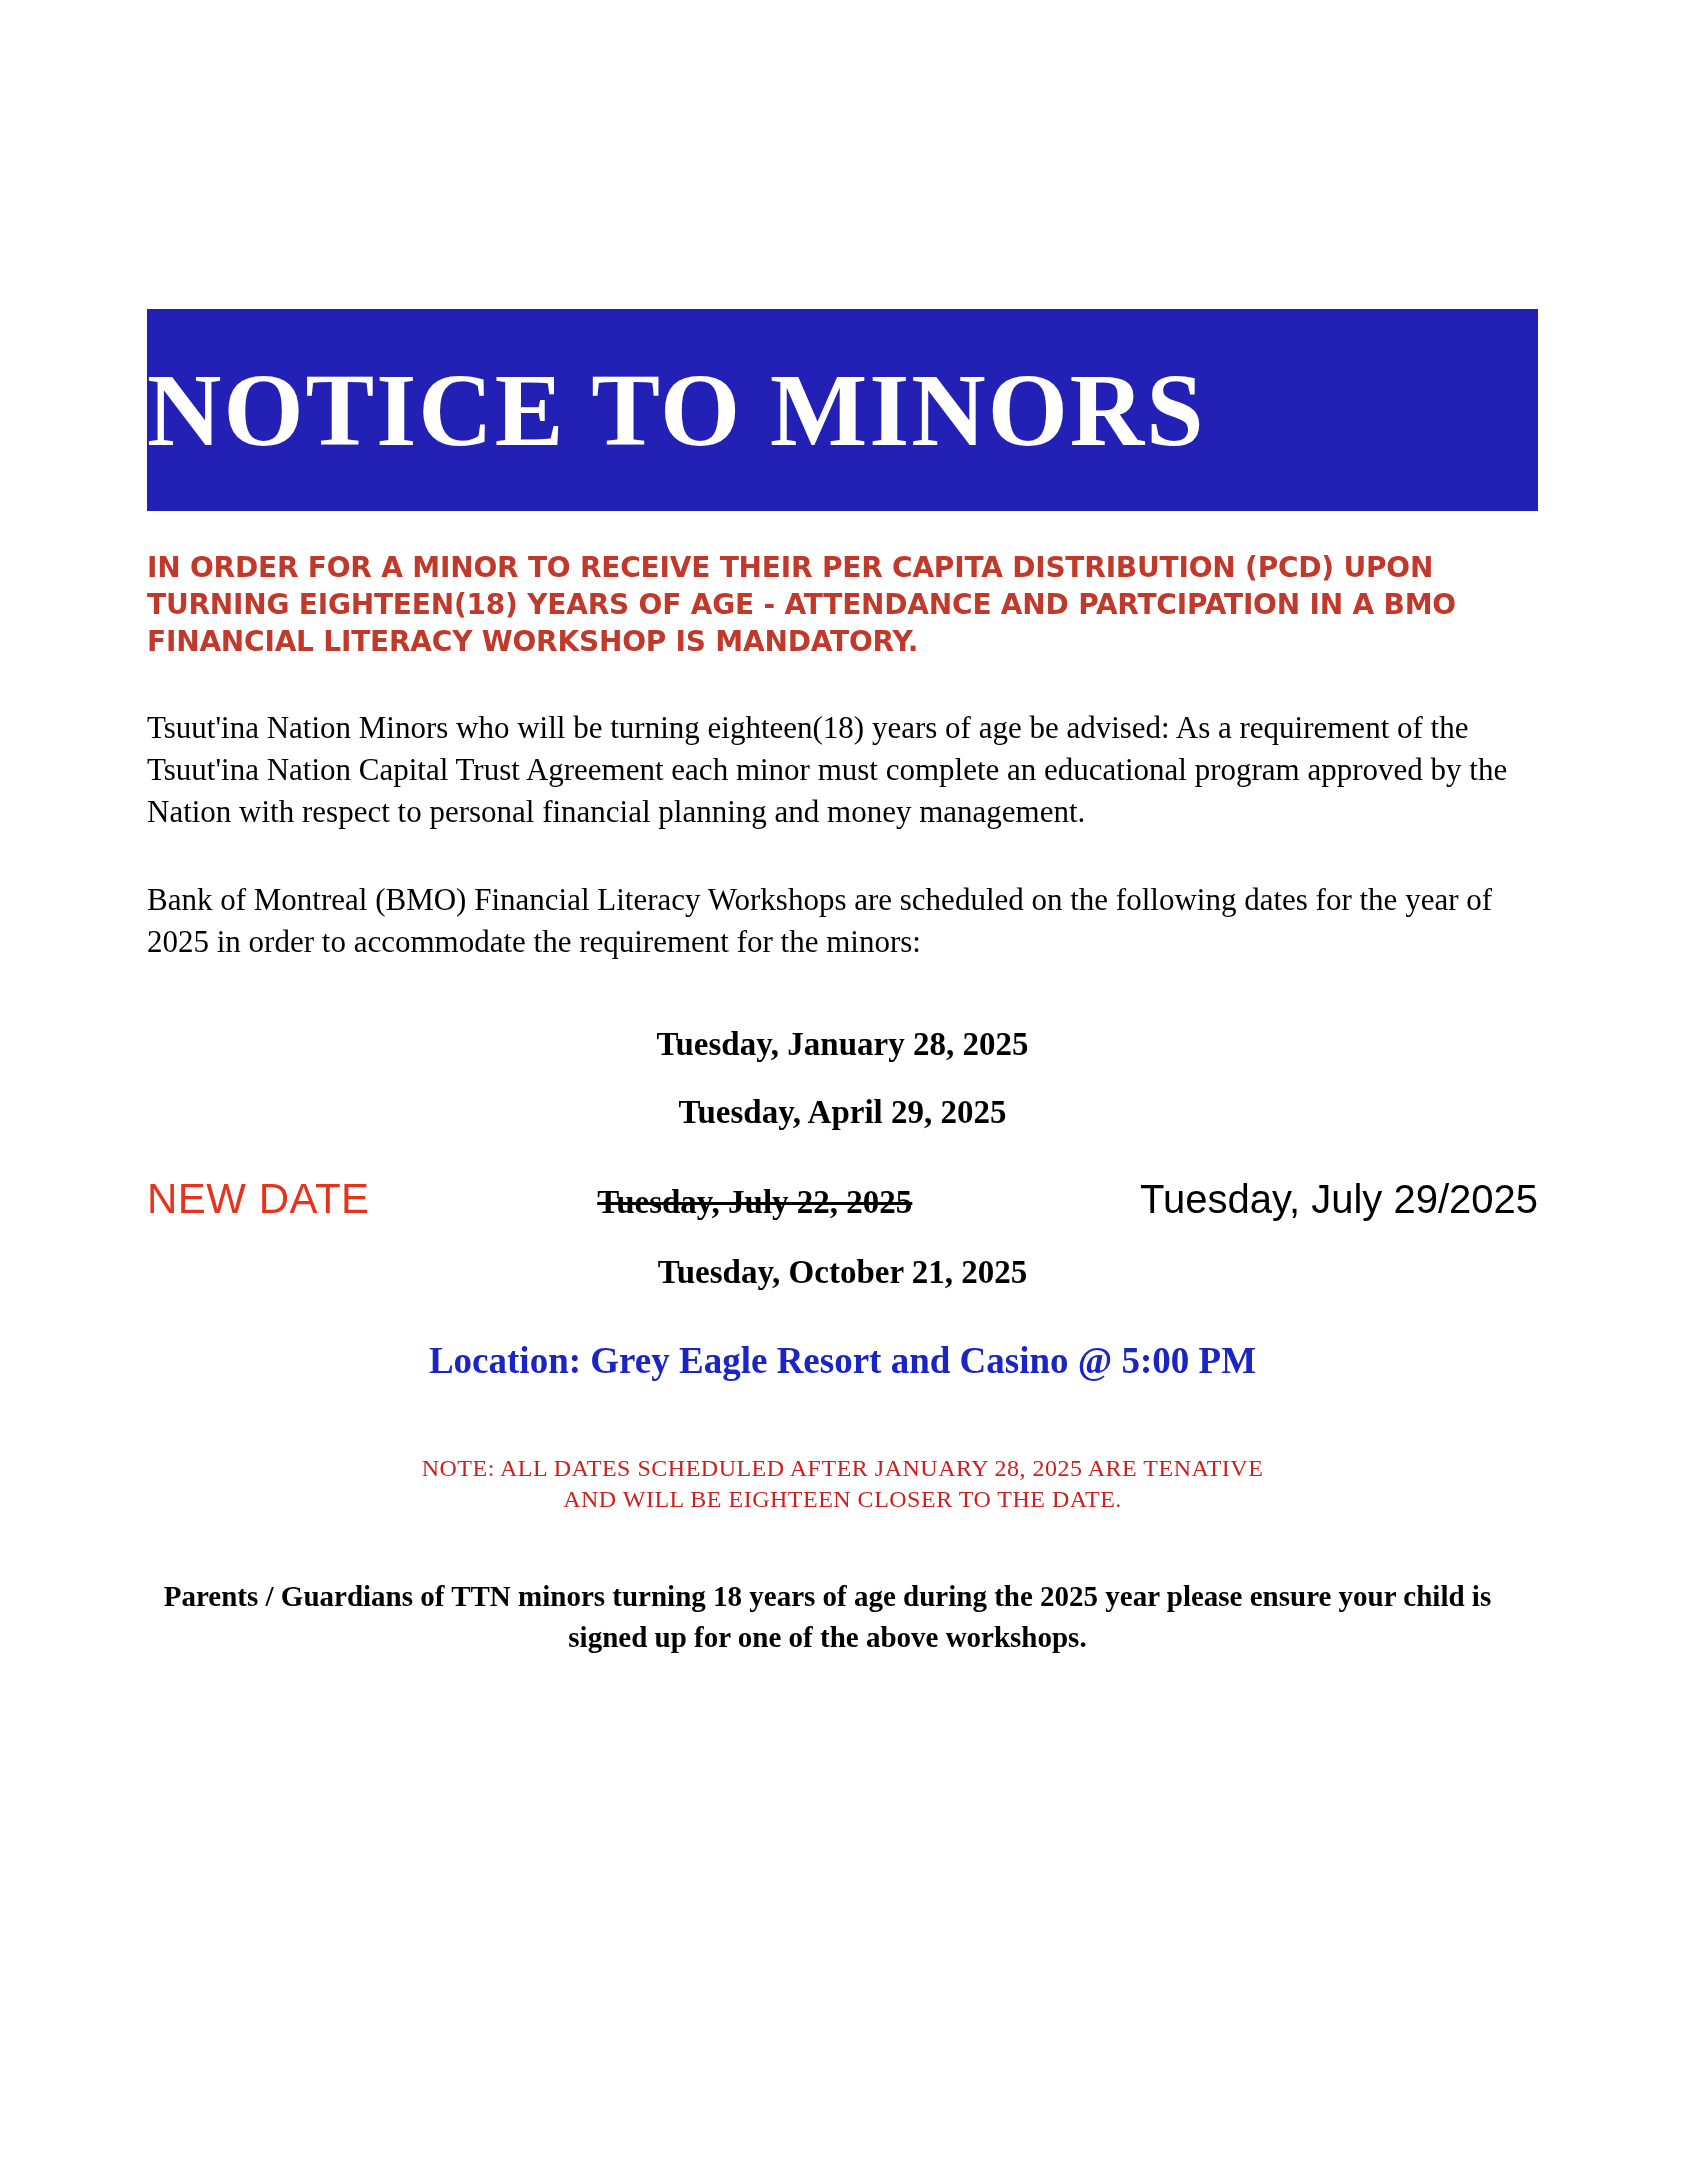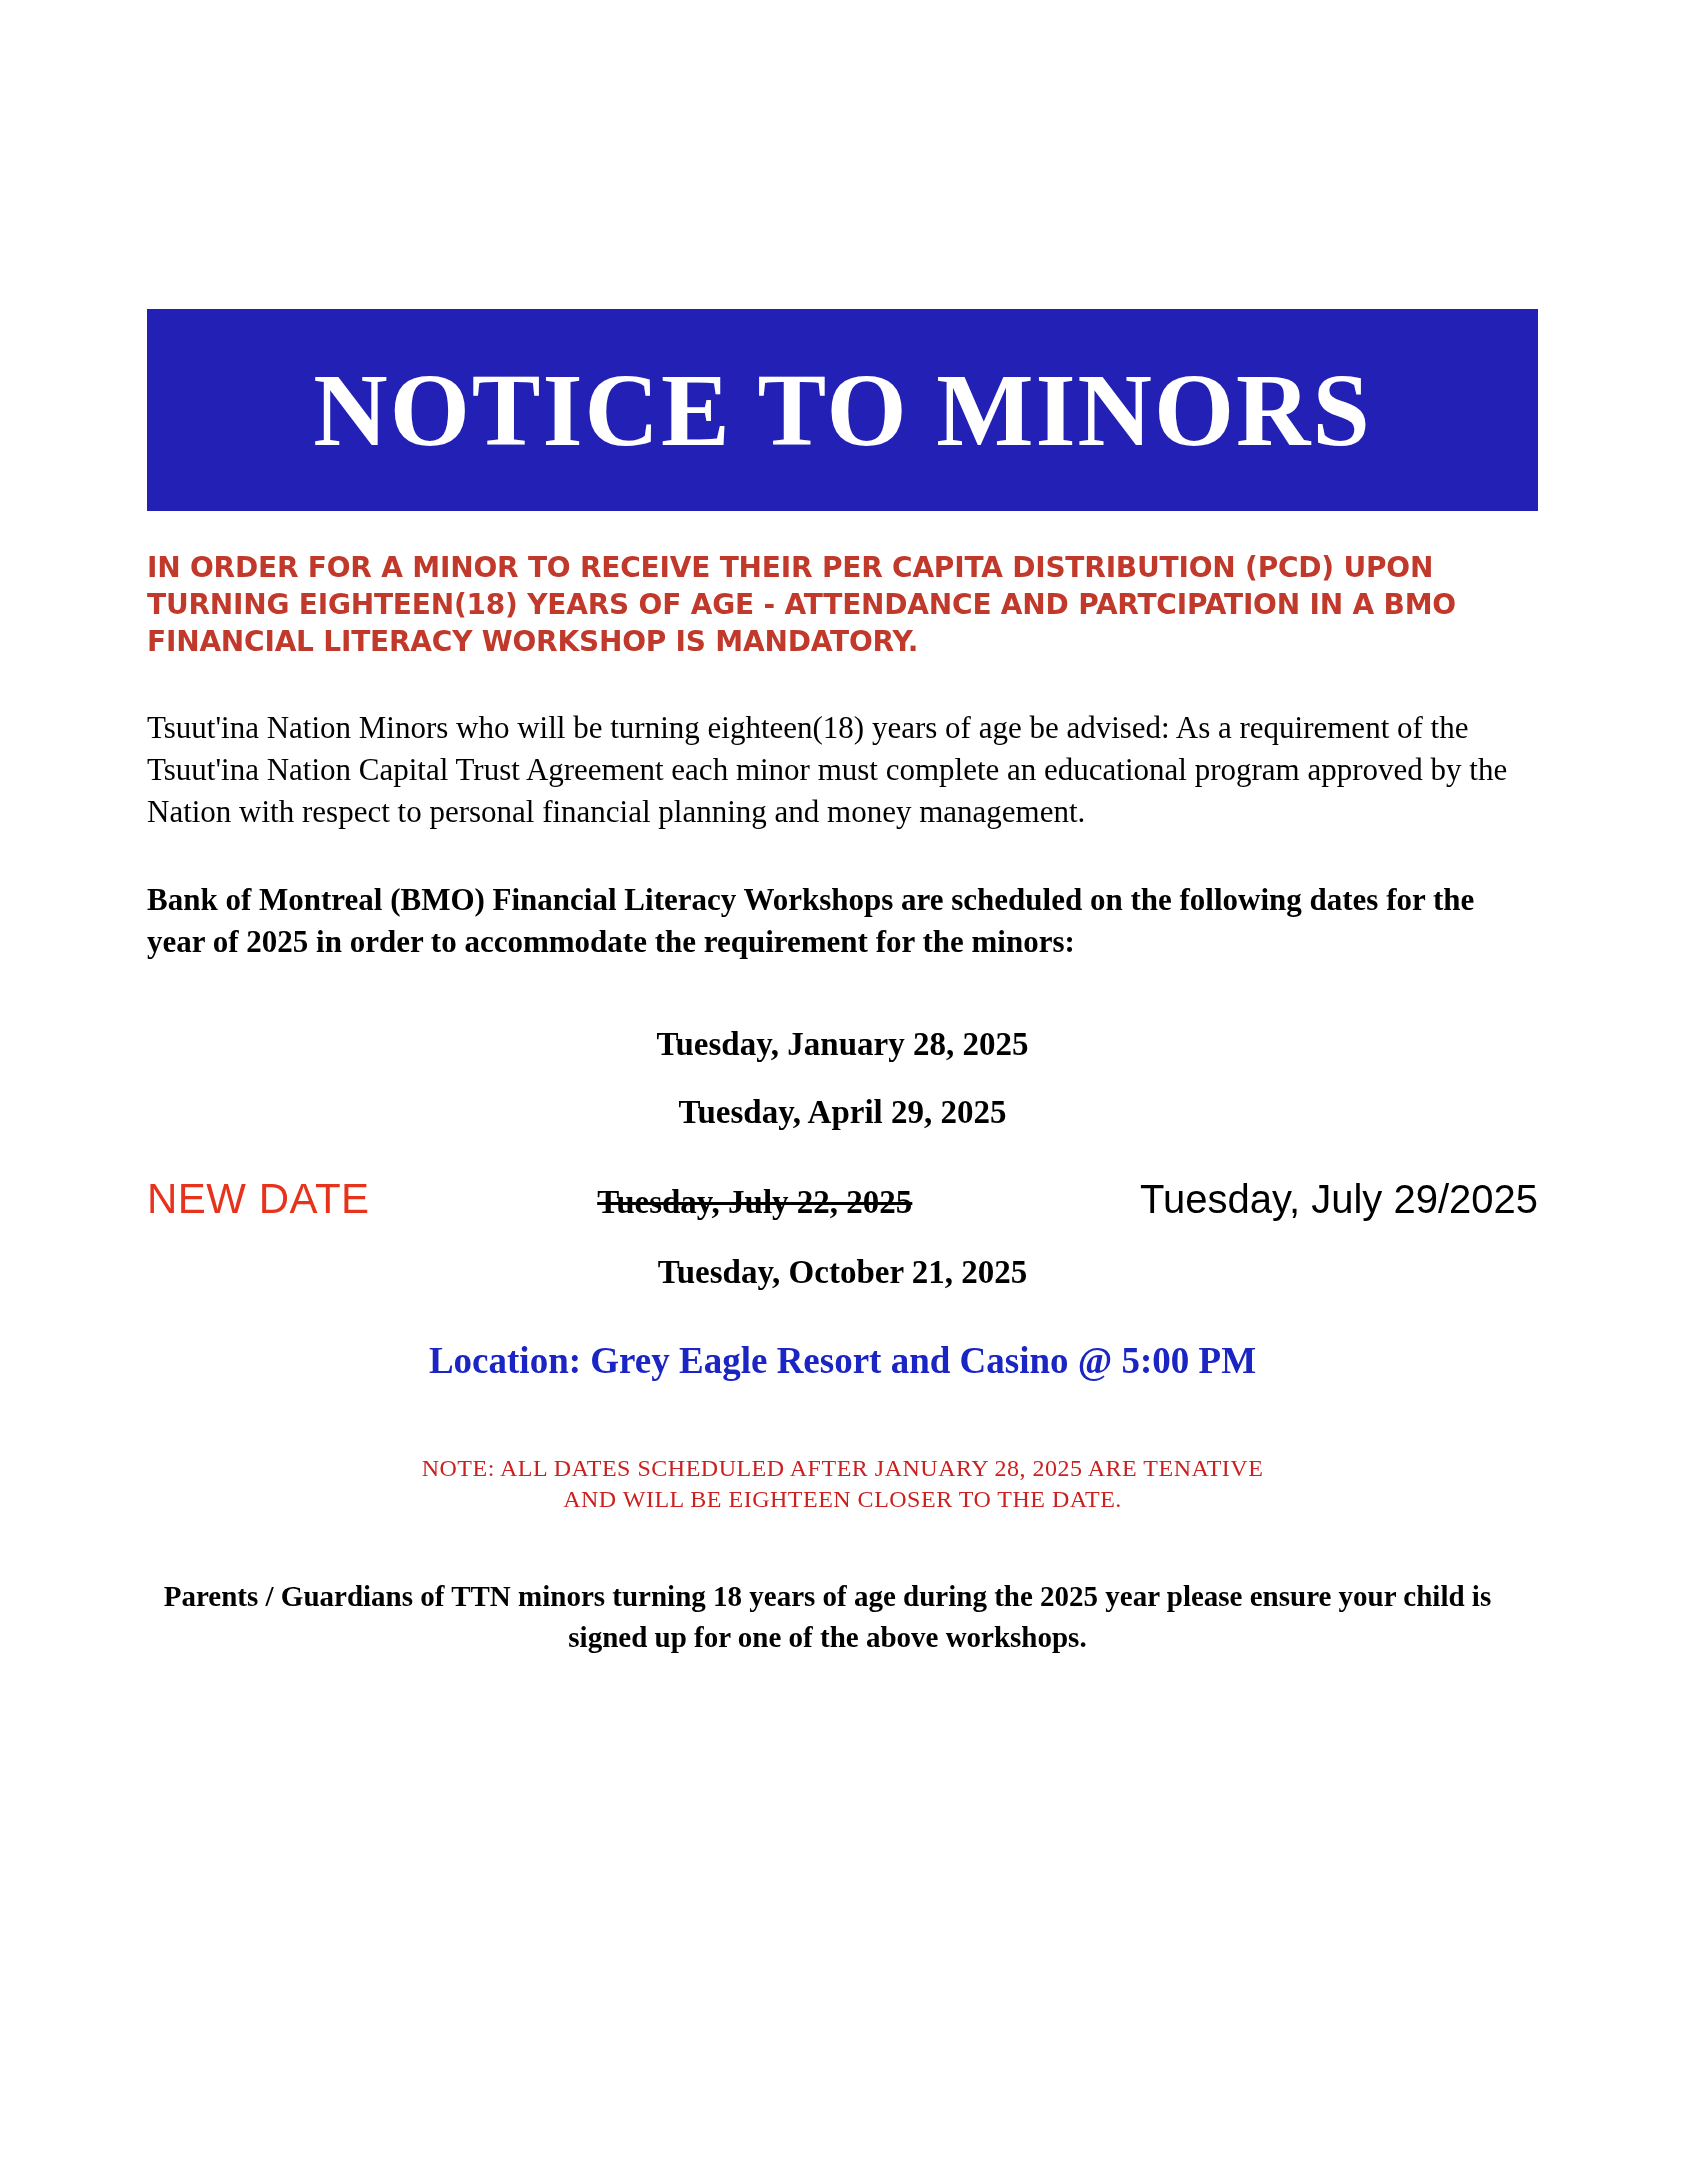--- a/index.html
+++ b/index.html
@@ -29,21 +29,20 @@
     width: 1391px;
   }
 
   
   .title-banner {
     margin-top: 309px;
     background: #2321b5;
     height: 202px;
     display: flex;
     align-items: center;
-    justify-content: center;
   }
   .title-banner .title-text {
     color: #ffffff;
     font-family: "Liberation Serif", serif;
     font-weight: bold;
     font-size: 103px;
     letter-spacing: 2px;
     line-height: 1;
     text-align: center;
   }
@@ -64,21 +63,20 @@
   
   .body-para {
     margin-top: 46px;
     color: #000000;
     font-family: "Liberation Serif", serif;
     font-size: 31px;
     line-height: 1.36;
     text-align: left;
   }
   .body-para.second {
-    font-weight: bold;
   }
 
   
   .date-line {
     margin-top: 31px;
     text-align: center;
     font-family: "Liberation Serif", serif;
     font-weight: bold;
     font-size: 33px;
     color: #000000;

